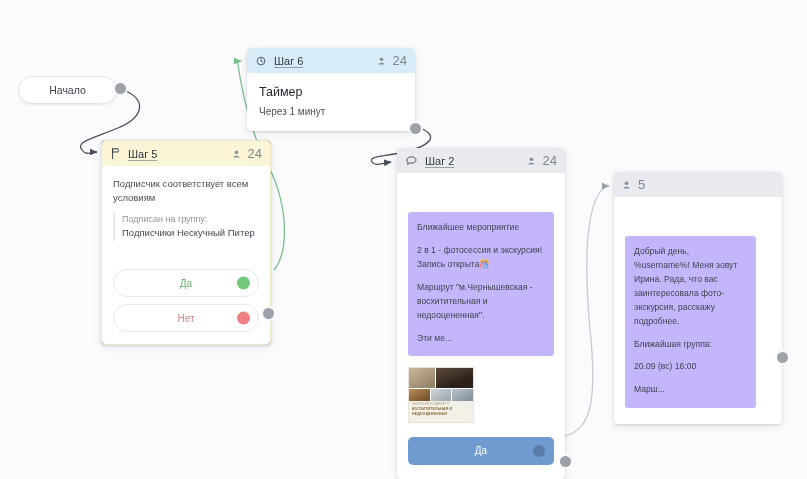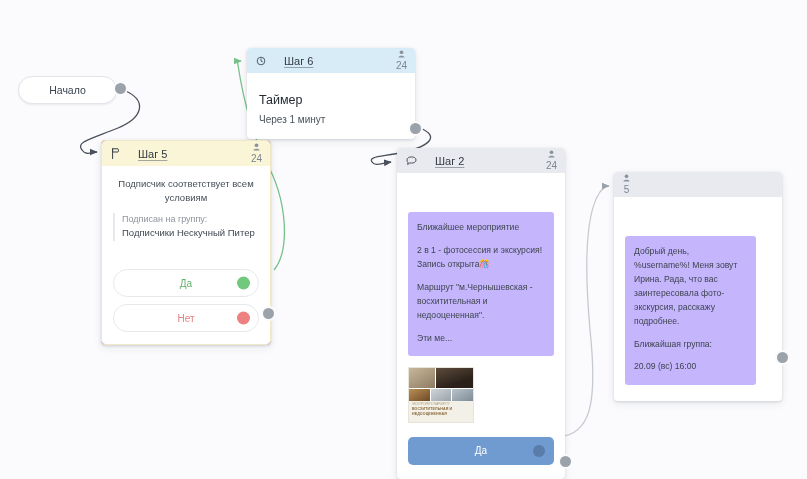--- a/index.html
+++ b/index.html
@@ -55,50 +55,49 @@
   .card-head {
     height: 25px;
     display: flex;
     align-items: center;
     padding: 0 8px 0 9px;
     box-sizing: border-box;
   }
   .head-left {
     display: flex;
     align-items: center;
-    gap: 18px;
+    gap: 8px;
     flex: 1;
     min-width: 0;
   }
   .head-title {
     font-size: 11px;
     color: #31383f;
     text-decoration: underline;
     text-decoration-color: rgba(60,70,80,.45);
     text-underline-offset: 2px;
     white-space: nowrap;
   }
   .head-badge {
     display: flex;
     align-items: center;
-    gap: 2px;
-    font-size: 10px;
+    gap: 8px;
+    font-size: 13px;
     color: #7d8691;
-    flex-direction: column;
   }
   .head-icon svg, .head-badge svg { display: block; }
   .card-body { padding: 10px 10px 12px 10px; }
 
   
   #card-step6 {
     left: 247px; top: 48px;
     width: 168px;
   }
   #card-step6 .card-head { background: #d8ecf8; }
-  #card-step6 .card-body { padding: 20px 12px 14px 12px; }
+  #card-step6 .card-body { padding: 12px 12px 14px 12px; }
   .timer-title {
     font-size: 12.5px;
     color: #242a31;
     margin-bottom: 7px;
   }
   .timer-sub { font-size: 10px; color: #4a525c; }
 
   
   #card-step5 {
     left: 101px; top: 140px;
@@ -106,21 +105,20 @@
     border: 1px solid #efe7c6;
     background: #701a75;
   }
   #card-step5 .card-head { background: #fbf5d8; }
   #card-step5 .card-body { background: #ffffff; padding: 11px 11px 12px 11px; }
   .cond-text {
     font-size: 9.5px;
     color: #454d57;
     line-height: 1.5;
     margin-bottom: 7px;
-    text-align: center;
   }
   .cond-block {
     border-left: 2px solid #e6e8ec;
     padding-left: 7px;
     margin-bottom: 28px;
   }
   .cond-label { font-size: 9px; color: #8d949d; line-height: 1.55; }
   .cond-value { font-size: 9.5px; color: #3f4751; line-height: 1.55; }
   .opt-btn {
     position: relative;
@@ -394,18 +392,19 @@
           <path d="M0.4,8.6 C0.7,5.9 7.3,5.9 7.6,8.6 Z" fill="#8a939d"></path>
         </svg>
         <span>5</span>
       </div>
     </div>
     <div class="card-body">
       <div class="msg-bubble">
         <p>Добрый день, %username%! Меня зовут Ирина. Рада, что вас заинтересовала фото-экскурсия, расскажу подробнее.</p>
         <p>Ближайшая группа:</p>
         <p>20.09 (вс) 16:00</p>
+        <p>Марш...</p>
       </div>
     </div>
   </div>
   <div class="endpoint" style="left:777px; top:352px;"></div>
 
 </div>
 
 </body></html>

